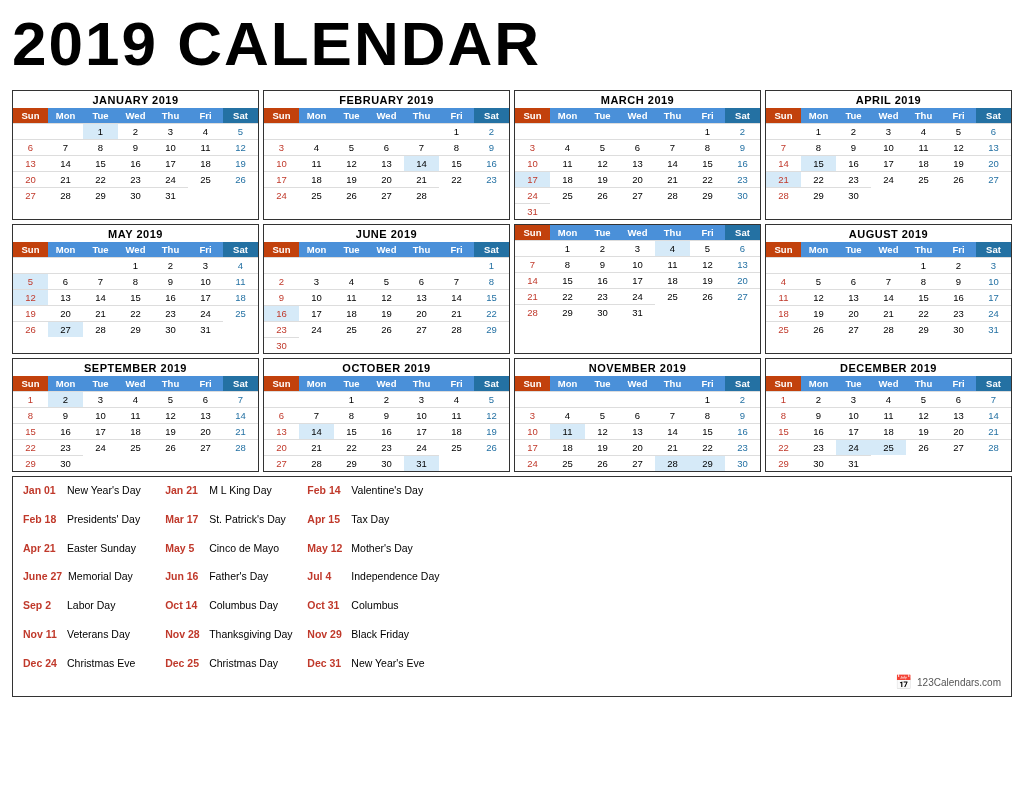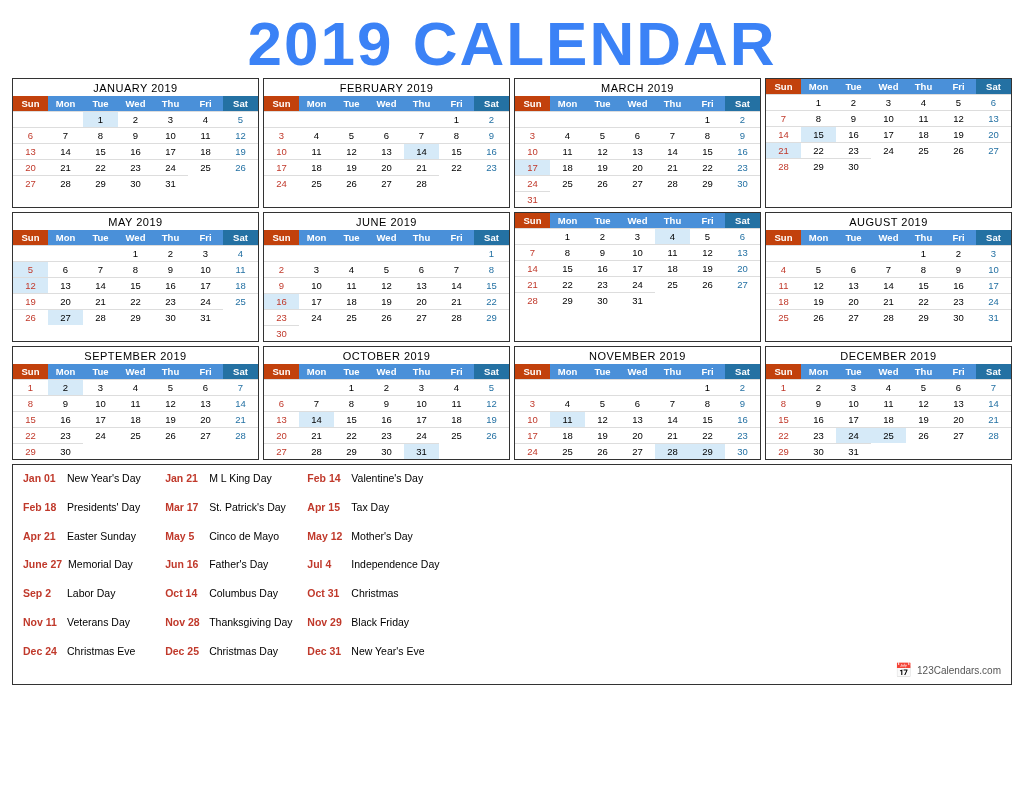--- a/index.html
+++ b/index.html
@@ -9,39 +9,39 @@
       width: 1024px;
       min-height: 800px;
       overflow: hidden;
     }
     .page {
       width: 1024px;
       background: #fff;
       padding: 10px 12px 8px 12px;
     }
     .main-title {
-      text-align: center;
+      text-align: left;
       font-size: 62px;
       font-weight: 900;
       letter-spacing: 2px;
-      color: #3b82f6;
+      color: #000000;
       line-height: 1.1;
-      margin-bottom: 0;
+      margin-bottom: 12px;
     }
     .calendars-grid {
       display: grid;
       grid-template-columns: repeat(4, 1fr);
       gap: 4px;
     }
     .month-block {
       border: 1.5px solid #333;
     }
     .month-title {
       text-align: center;
-      font-weight: normal;
+      font-weight: bold;
       font-size: 11px;
       padding: 3px 0 2px 0;
       background: #fff;
       color: #000;
       letter-spacing: 0.5px;
     }
     .day-header-row {
       display: grid;
       grid-template-columns: repeat(7, 1fr);
       background: #4a90d9;
@@ -266,20 +266,21 @@
           <div class="day-cell">25</div>
           <div class="day-cell">26</div>
           <div class="day-cell">27</div>
           <div class="day-cell">28</div>
           <div class="day-cell">29</div>
           <div class="day-cell sat">30</div>
           <div class="day-cell sun">31</div>
         </div>
       </div>
       <div class="month-block">
+        <div class="month-title">APRIL 2019</div>
         <div class="day-header-row">
           <div class="day-header sun">Sun</div>
           <div class="day-header">Mon</div>
           <div class="day-header">Tue</div>
           <div class="day-header">Wed</div>
           <div class="day-header">Thu</div>
           <div class="day-header">Fri</div>
           <div class="day-header sat">Sat</div>
         </div>
         <div class="days-grid">
@@ -769,21 +770,21 @@
             <div class="holiday-row">
               <span class="holiday-date">May 12</span>
               <span class="holiday-name">Mother's Day</span>
             </div>
             <div class="holiday-row">
               <span class="holiday-date">Jul 4</span>
               <span class="holiday-name">Independence Day</span>
             </div>
             <div class="holiday-row">
               <span class="holiday-date">Oct 31</span>
-              <span class="holiday-name">Christmas</span>
+              <span class="holiday-name">Columbus</span>
             </div>
             <div class="holiday-row">
               <span class="holiday-date">Nov 29</span>
               <span class="holiday-name">Black Friday</span>
             </div>
             <div class="holiday-row">
               <span class="holiday-date">Dec 31</span>
               <span class="holiday-name">New Year's Eve</span>
             </div>
           </div>

